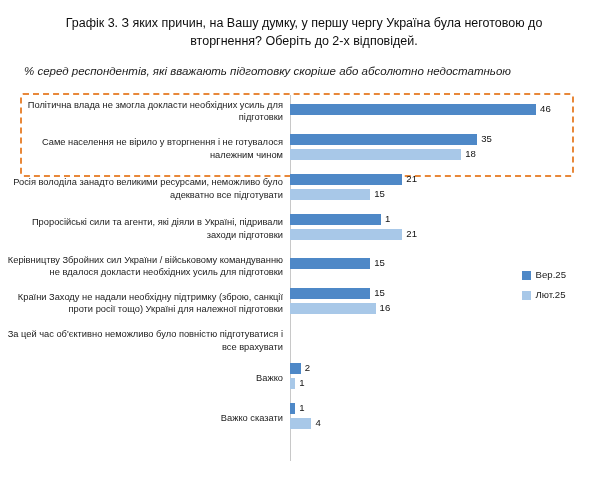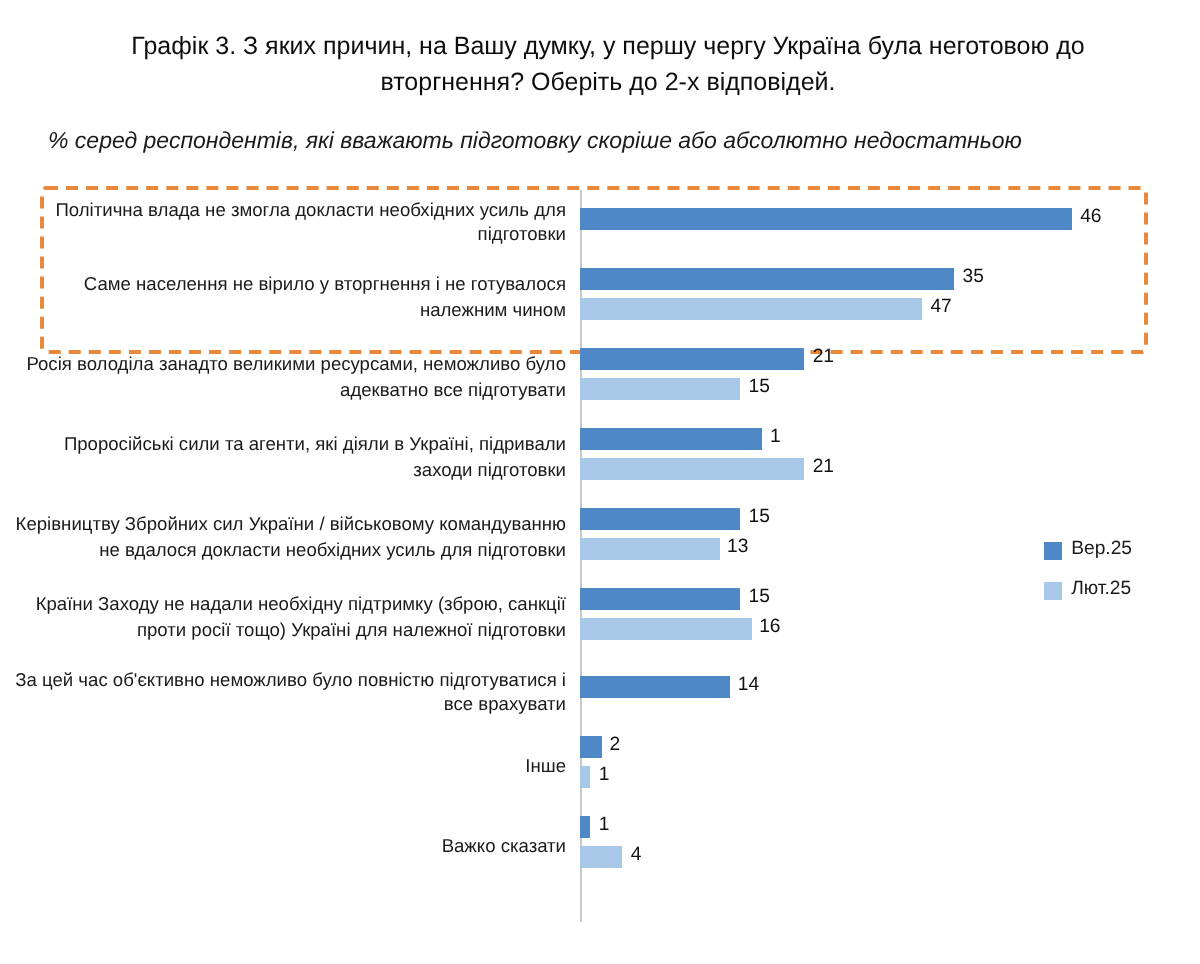--- a/index.html
+++ b/index.html
@@ -150,21 +150,21 @@
         <div style="height: 10px;"></div>
         <div class="row">
           <div class="row-label">Саме населення не вірило у вторгнення і не готувалося належним чином</div>
           <div class="row-bars">
             <div class="bar-line">
               <div class="bar" style="width: 187.25px;"></div>
               <span class="bar-val">35</span>
             </div>
             <div class="bar-line">
               <div class="bar light" style="width: 171.2px;"></div>
-              <span class="bar-val">47</span>
+              <span class="bar-val">18</span>
             </div>
           </div>
         </div>
         <div style="height: 10px;"></div>
         <div class="row">
           <div class="row-label">Росія володіла занадто великими ресурсами, неможливо було адекватно все підготувати</div>
           <div class="row-bars">
             <div class="bar-line">
               <div class="bar" style="width: 112.35px;"></div>
               <span class="bar-val">21</span>
@@ -190,53 +190,45 @@
           </div>
         </div>
         <div style="height: 10px;"></div>
         <div class="row">
           <div class="row-label">Керівництву Збройних сил України / військовому командуванню не вдалося докласти необхідних усиль для підготовки</div>
           <div class="row-bars">
             <div class="bar-line">
               <div class="bar" style="width: 80.25px;"></div>
               <span class="bar-val">15</span>
             </div>
-            <div class="bar-line">
-              <div class="bar light" style="width: 69.55px;"></div>
-              <span class="bar-val">13</span>
-            </div>
           </div>
         </div>
         <div style="height: 10px;"></div>
         <div class="row">
           <div class="row-label">Країни Заходу не надали необхідну підтримку (зброю, санкції проти росії тощо) Україні для належної підготовки</div>
           <div class="row-bars">
             <div class="bar-line">
               <div class="bar" style="width: 80.25px;"></div>
               <span class="bar-val">15</span>
             </div>
             <div class="bar-line">
               <div class="bar light" style="width: 85.6px;"></div>
               <span class="bar-val">16</span>
             </div>
           </div>
         </div>
         <div style="height: 10px;"></div>
         <div class="row">
           <div class="row-label">За цей час об'єктивно неможливо було повністю підготуватися і все врахувати</div>
           <div class="row-bars">
-            <div class="bar-line">
-              <div class="bar" style="width: 74.9px;"></div>
-              <span class="bar-val">14</span>
-            </div>
-          </div>
-        </div>
-        <div style="height: 10px;"></div>
-        <div class="row">
-          <div class="row-label">Інше</div>
+          </div>
+        </div>
+        <div style="height: 10px;"></div>
+        <div class="row">
+          <div class="row-label">Важко</div>
           <div class="row-bars">
             <div class="bar-line">
               <div class="bar" style="width: 10.7px;"></div>
               <span class="bar-val">2</span>
             </div>
             <div class="bar-line">
               <div class="bar light" style="width: 5.35px;"></div>
               <span class="bar-val">1</span>
             </div>
           </div>

